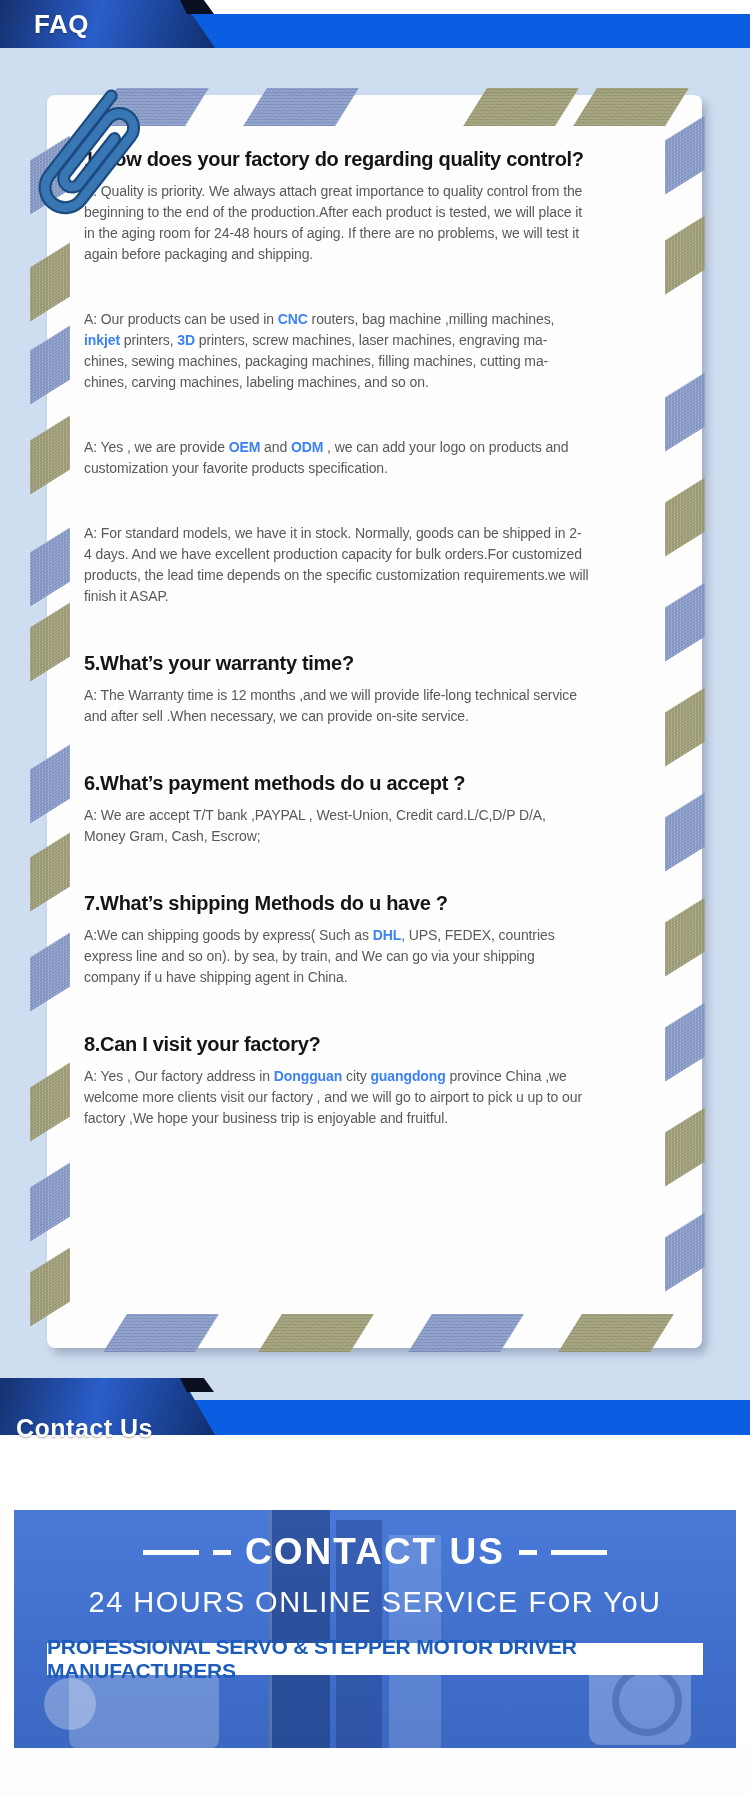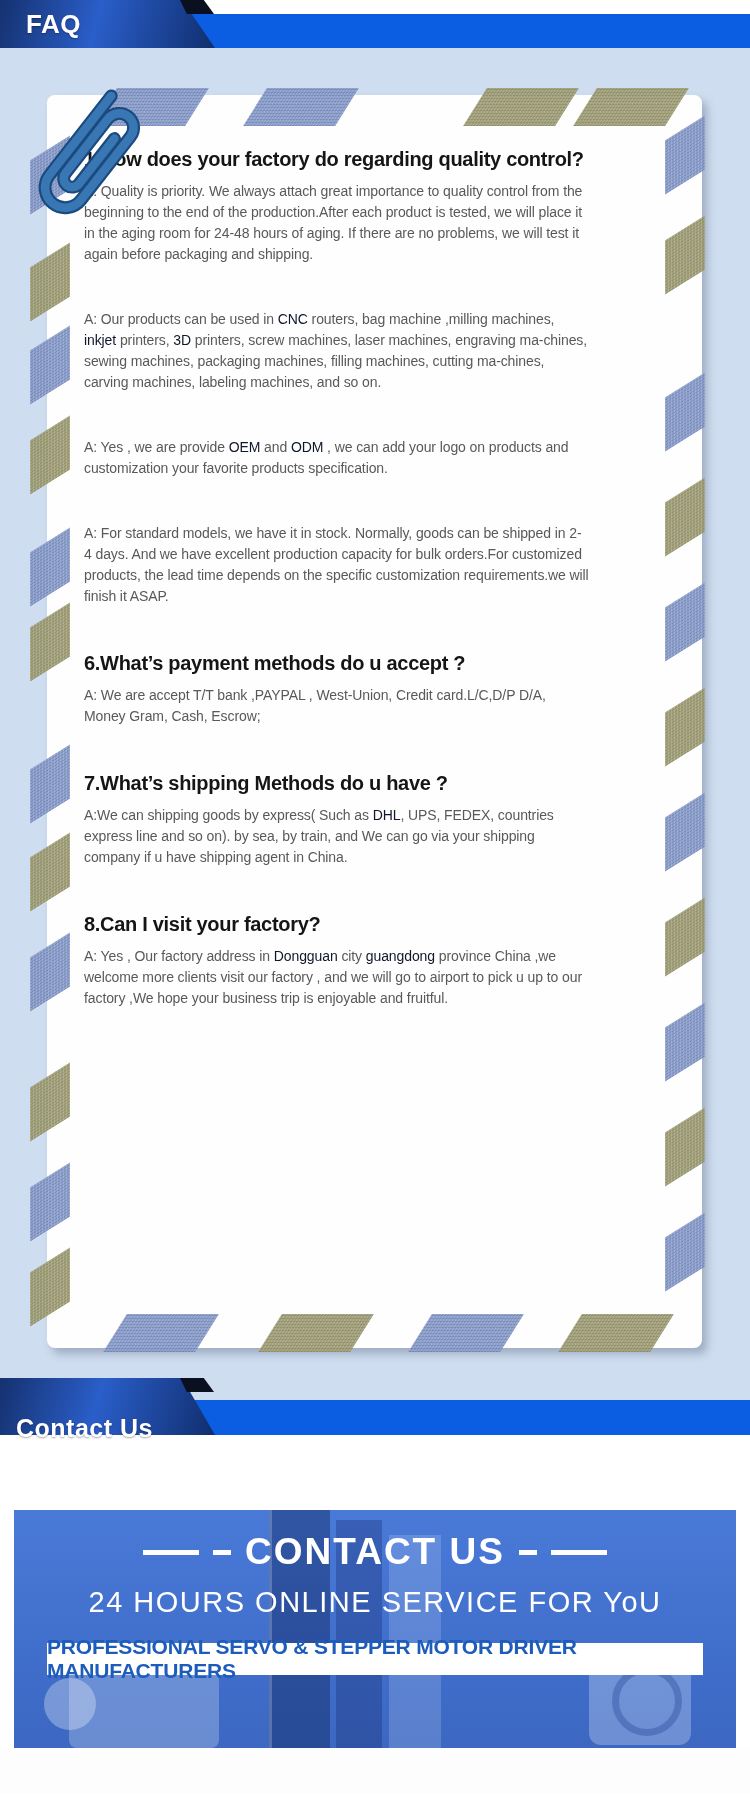--- a/index.html
+++ b/index.html
@@ -10,40 +10,40 @@
   .banner{position:relative;width:750px;}
   .banner .band{position:absolute;left:0;right:0;bottom:0;height:34px;background:#0b5de2;}
   .banner .trap{position:absolute;left:0;top:0;height:100%;
         background:linear-gradient(105deg,#15316f 0%,#2a5ec9 45%,#102e6e 100%);}
   .banner .notch{position:absolute;top:0;height:14px;background:#0b1020;}
   .banner .label{position:relative;z-index:3;color:#ffffff;font-weight:bold;
         letter-spacing:.5px;text-shadow:0 1px 2px rgba(0,0,0,.35);}
   .faq-banner{height:48px;background:#ffffff;}
   .faq-banner .trap{width:215px;clip-path:polygon(0 0,182px 0,215px 100%,0 100%);}
   .faq-banner .notch{left:180px;width:34px;clip-path:polygon(0 0,70% 0,100% 100%,20% 100%);}
-  .faq-banner .label{display:block;padding-left:26px;line-height:48px;font-size:26px;}
+  .faq-banner .label{display:block;padding-left:34px;line-height:48px;font-size:26px;}
   .contact-banner{height:35px;background:transparent;}
   .contact-banner .band{height:35px;}
   .contact-banner .trap{top:-22px;height:57px;width:215px;
         clip-path:polygon(0 0,182px 0,215px 100%,0 100%);}
   .contact-banner .notch{top:-22px;left:180px;width:34px;
         clip-path:polygon(0 0,70% 0,100% 100%,20% 100%);}
   .contact-banner .label{display:block;margin-top:-22px;padding-left:16px;line-height:57px;font-size:25px;}
 
   
   .faq-bg{position:relative;width:750px;height:1374px;background:#cfddf0;}
   .paper{position:absolute;left:47px;top:47px;width:655px;height:1253px;background:#fffefe;
         border-radius:8px;box-shadow:5px 6px 9px rgba(100,115,140,.45);}
   .paper-inner{position:relative;width:100%;height:100%;}
   .faq-list{position:absolute;left:37px;top:52px;width:508px;}
   .faq-item{margin-bottom:44px;}
   .faq-q{margin:0 0 10px 0;font-size:20px;line-height:24px;font-weight:bold;
         color:#151515;letter-spacing:-.3px;}
   .faq-a{margin:0;font-size:14px;line-height:21px;color:#595959;letter-spacing:-.1px;width:505px;}
-  .red{color:#0f172a;font-weight:normal;}
+  .red{color:#3b82f6;font-weight:bold;}
 
   
   .tape{position:absolute;opacity:.95;z-index:2;}
   .tape.h{width:92px;height:38px;transform:skewX(-32deg);}
   .tape.v{width:40px;height:54px;transform:skewY(-32deg);}
   .tape.b{background:
       repeating-linear-gradient(90deg,rgba(255,255,255,.16) 0 1px,transparent 1px 3px),
       repeating-linear-gradient(0deg,rgba(25,45,105,.18) 0 1px,transparent 1px 3px),
       #8699c8;}
   .tape.o{background:
@@ -118,20 +118,24 @@
   </div>
 
   <div class="faq-item">
     <p class="faq-a"><span>A: Yes , we are provide </span><span class="red">OEM</span><span> and </span><span class="red">ODM</span><span> , we can add your logo on products and customization your favorite products specification.</span></p>
   </div>
 
   <div class="faq-item">
     <p class="faq-a"><span>A: For standard models, we have it in stock. Normally, goods can be shipped in 2-4 days. And we have excellent production capacity for bulk orders.For customized products, the lead time depends on the specific customization requirements.we will finish it ASAP.</span></p>
   </div>
 
+  <div class="faq-item">
+    <h3 class="faq-q"><span>5.What’s your warranty time?</span></h3>
+    <p class="faq-a"><span>A: The Warranty time is 12 months ,and we will provide life-long technical service and after sell .When necessary, we can provide on-site service.</span></p>
+  </div>
 
   <div class="faq-item">
     <h3 class="faq-q"><span>6.What’s payment methods do u accept ?</span></h3>
     <p class="faq-a"><span>A: We are accept T/T bank ,PAYPAL , West-Union, Credit card.L/C,D/P D/A, Money Gram, Cash, Escrow;</span></p>
   </div>
 
   <div class="faq-item">
     <h3 class="faq-q"><span>7.What’s shipping Methods do u have ?</span></h3>
     <p class="faq-a"><span>A:We can shipping goods by express( Such as </span><span class="red">DHL</span><span>, UPS, FEDEX, countries express line and so on). by sea, by train, and We can go via your shipping company if u have shipping agent in China.</span></p>
   </div>

